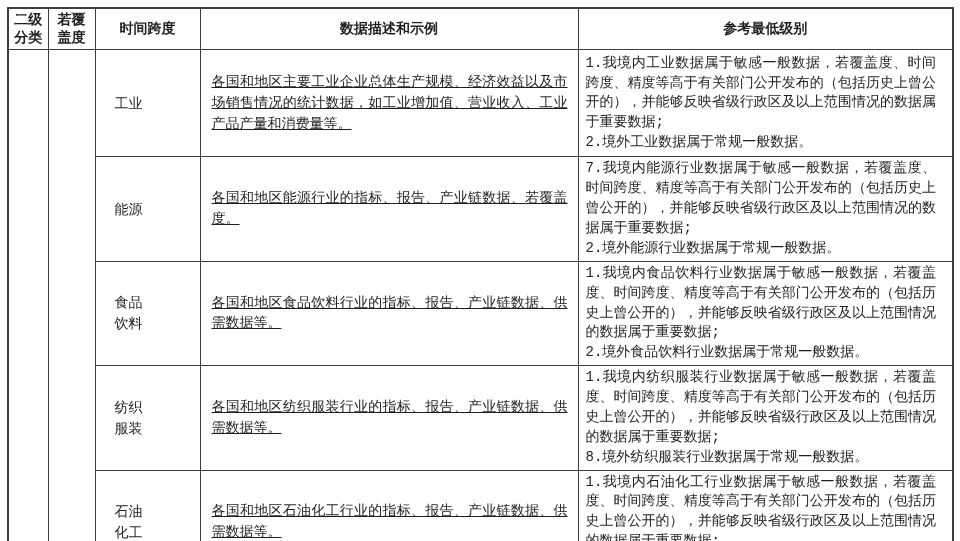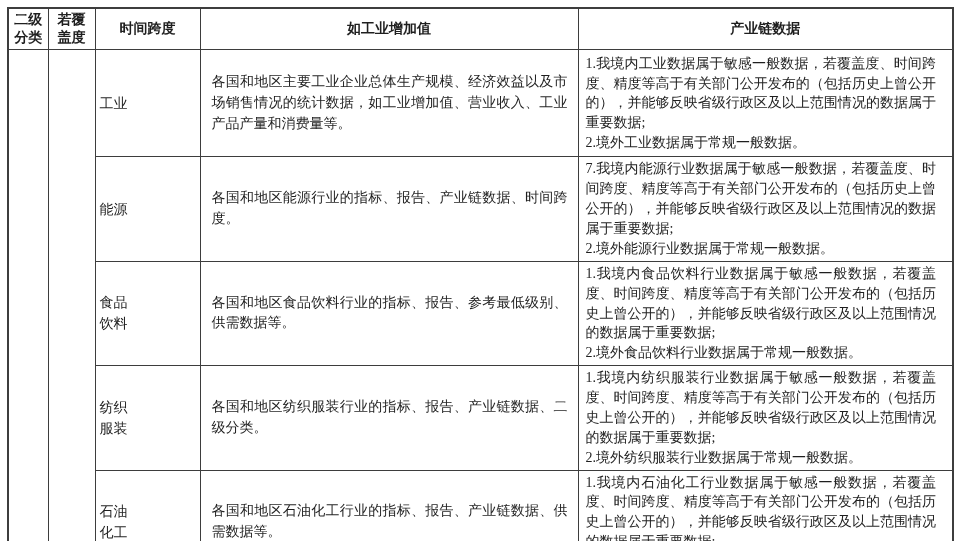--- a/index.html
+++ b/index.html
@@ -33,85 +33,87 @@
   .doc-table th {
     font-weight: bold;
     text-align: center;
     line-height: 1.3;
     padding: 2px 3px;
   }
   .cell-empty {
     background: #ffffff;
   }
   .cell-l3 {
-    text-align: left;
+    text-align: center;
     white-space: pre-line;
     line-height: 1.5;
     padding: 2px 42px 2px 4px;
   }
   .cell-desc {
     text-align: justify;
     line-height: 1.48;
     padding: 3px 10px 3px 11px;
+    text-decoration: underline;
   }
   .cell-min {
     text-align: justify;
     white-space: pre-line;
     line-height: 1.42;
     padding: 2px 16px 2px 7px;
+    font-family: Liberation Mono, monospace;
   }
 </style>
 </head>
 <body>
 
 <table class="doc-table">
   <colgroup>
     <col style="width:40px">
     <col style="width:47px">
     <col style="width:105px">
     <col style="width:378px">
     <col style="width:375px">
   </colgroup>
   <thead>
     <tr style="height:36px">
       <th>二级分类</th>
       <th>若覆盖度</th>
       <th>时间跨度</th>
-      <th>如工业增加值</th>
-      <th>产业链数据</th>
+      <th>数据描述和示例</th>
+      <th>参考最低级别</th>
     </tr>
   </thead>
   <tbody>
     <tr style="height:107px">
       <td rowspan="5" class="cell-empty"></td>
       <td rowspan="5" class="cell-empty"></td>
       <td class="cell-l3">工业</td>
       <td class="cell-desc">各国和地区主要工业企业总体生产规模、经济效益以及市场销售情况的统计数据，如工业增加值、营业收入、工业产品产量和消费量等。</td>
       <td class="cell-min">1.我境内工业数据属于敏感一般数据，若覆盖度、时间跨度、精度等高于有关部门公开发布的（包括历史上曾公开的），并能够反映省级行政区及以上范围情况的数据属于重要数据;
 2.境外工业数据属于常规一般数据。</td>
     </tr>
     <tr style="height:98px">
       <td class="cell-l3">能源</td>
-      <td class="cell-desc">各国和地区能源行业的指标、报告、产业链数据、时间跨度。</td>
+      <td class="cell-desc">各国和地区能源行业的指标、报告、产业链数据、若覆盖度。</td>
       <td class="cell-min">7.我境内能源行业数据属于敏感一般数据，若覆盖度、时间跨度、精度等高于有关部门公开发布的（包括历史上曾公开的），并能够反映省级行政区及以上范围情况的数据属于重要数据;
 2.境外能源行业数据属于常规一般数据。</td>
     </tr>
     <tr style="height:98px">
       <td class="cell-l3">食品
 饮料</td>
-      <td class="cell-desc">各国和地区食品饮料行业的指标、报告、参考最低级别、供需数据等。</td>
+      <td class="cell-desc">各国和地区食品饮料行业的指标、报告、产业链数据、供需数据等。</td>
       <td class="cell-min">1.我境内食品饮料行业数据属于敏感一般数据，若覆盖度、时间跨度、精度等高于有关部门公开发布的（包括历史上曾公开的），并能够反映省级行政区及以上范围情况的数据属于重要数据;
 2.境外食品饮料行业数据属于常规一般数据。</td>
     </tr>
     <tr style="height:97px">
       <td class="cell-l3">纺织
 服装</td>
-      <td class="cell-desc">各国和地区纺织服装行业的指标、报告、产业链数据、二级分类。</td>
+      <td class="cell-desc">各国和地区纺织服装行业的指标、报告、产业链数据、供需数据等。</td>
       <td class="cell-min">1.我境内纺织服装行业数据属于敏感一般数据，若覆盖度、时间跨度、精度等高于有关部门公开发布的（包括历史上曾公开的），并能够反映省级行政区及以上范围情况的数据属于重要数据;
-2.境外纺织服装行业数据属于常规一般数据。</td>
+8.境外纺织服装行业数据属于常规一般数据。</td>
     </tr>
     <tr style="height:90px">
       <td class="cell-l3">石油
 化工</td>
       <td class="cell-desc">各国和地区石油化工行业的指标、报告、产业链数据、供需数据等。</td>
       <td class="cell-min">1.我境内石油化工行业数据属于敏感一般数据，若覆盖度、时间跨度、精度等高于有关部门公开发布的（包括历史上曾公开的），并能够反映省级行政区及以上范围情况的数据属于重要数据;
 2.境外石油化工行业数据属于常规一般数据。</td>
     </tr>
   </tbody>
 </table>

